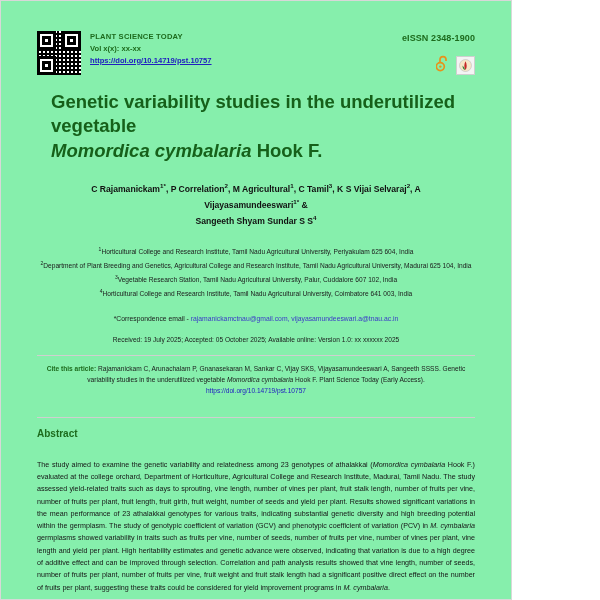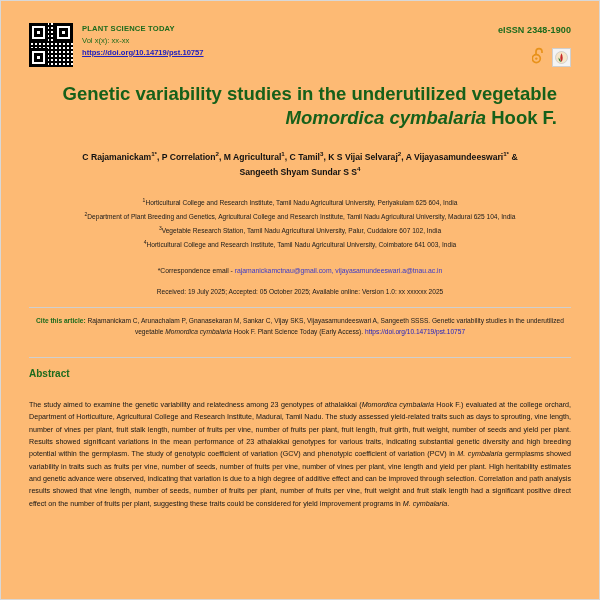--- a/index.html
+++ b/index.html
@@ -9,26 +9,26 @@
   }
   body {
     width: 600px;
     height: 600px;
     font-family: "Liberation Sans", sans-serif;
     color: #1a1a1a;
     overflow: hidden;
   }
   .page {
     position: relative;
-    width: 600px;
+    width: 512px;
     height: 600px;
     box-sizing: border-box;
     border: 1px solid #d8d8d8;
-    background: #fdba74;
-    padding: 4px;
+    background: #86efac;
+    padding: 12px;
   }
   .inner {
     padding: 18px 24px 0 24px;
   }
 
   
   .masthead {
     display: flex;
     align-items: flex-start;
     justify-content: space-between;
@@ -70,21 +70,21 @@
   }
   .jtitle {
     font-size: 7.6px;
     font-weight: bold;
     color: #1d6b1d;
     letter-spacing: 0.2px;
     line-height: 1.55;
   }
   .jvol {
     font-size: 7.6px;
-    font-weight: normal;
+    font-weight: bold;
     color: #1d6b1d;
     line-height: 1.55;
   }
   .jdoi {
     font-size: 7.6px;
     font-weight: bold;
     color: #2020c0;
     line-height: 1.55;
     text-decoration: underline;
     text-decoration-color: #2020c0;
@@ -123,21 +123,21 @@
     color: #ffffff;
     font-size: 8.4px;
     font-weight: bold;
     letter-spacing: 0.3px;
     padding: 4px 9px 4px 9px;
   }
 
   
   .title {
     margin-top: 14px;
-    text-align: right;
+    text-align: left;
     color: #16601a;
     font-size: 18.5px;
     font-weight: bold;
     line-height: 1.32;
     padding: 0 14px;
   }
   .title .ital { font-style: italic; }
 
   
   .authors {

